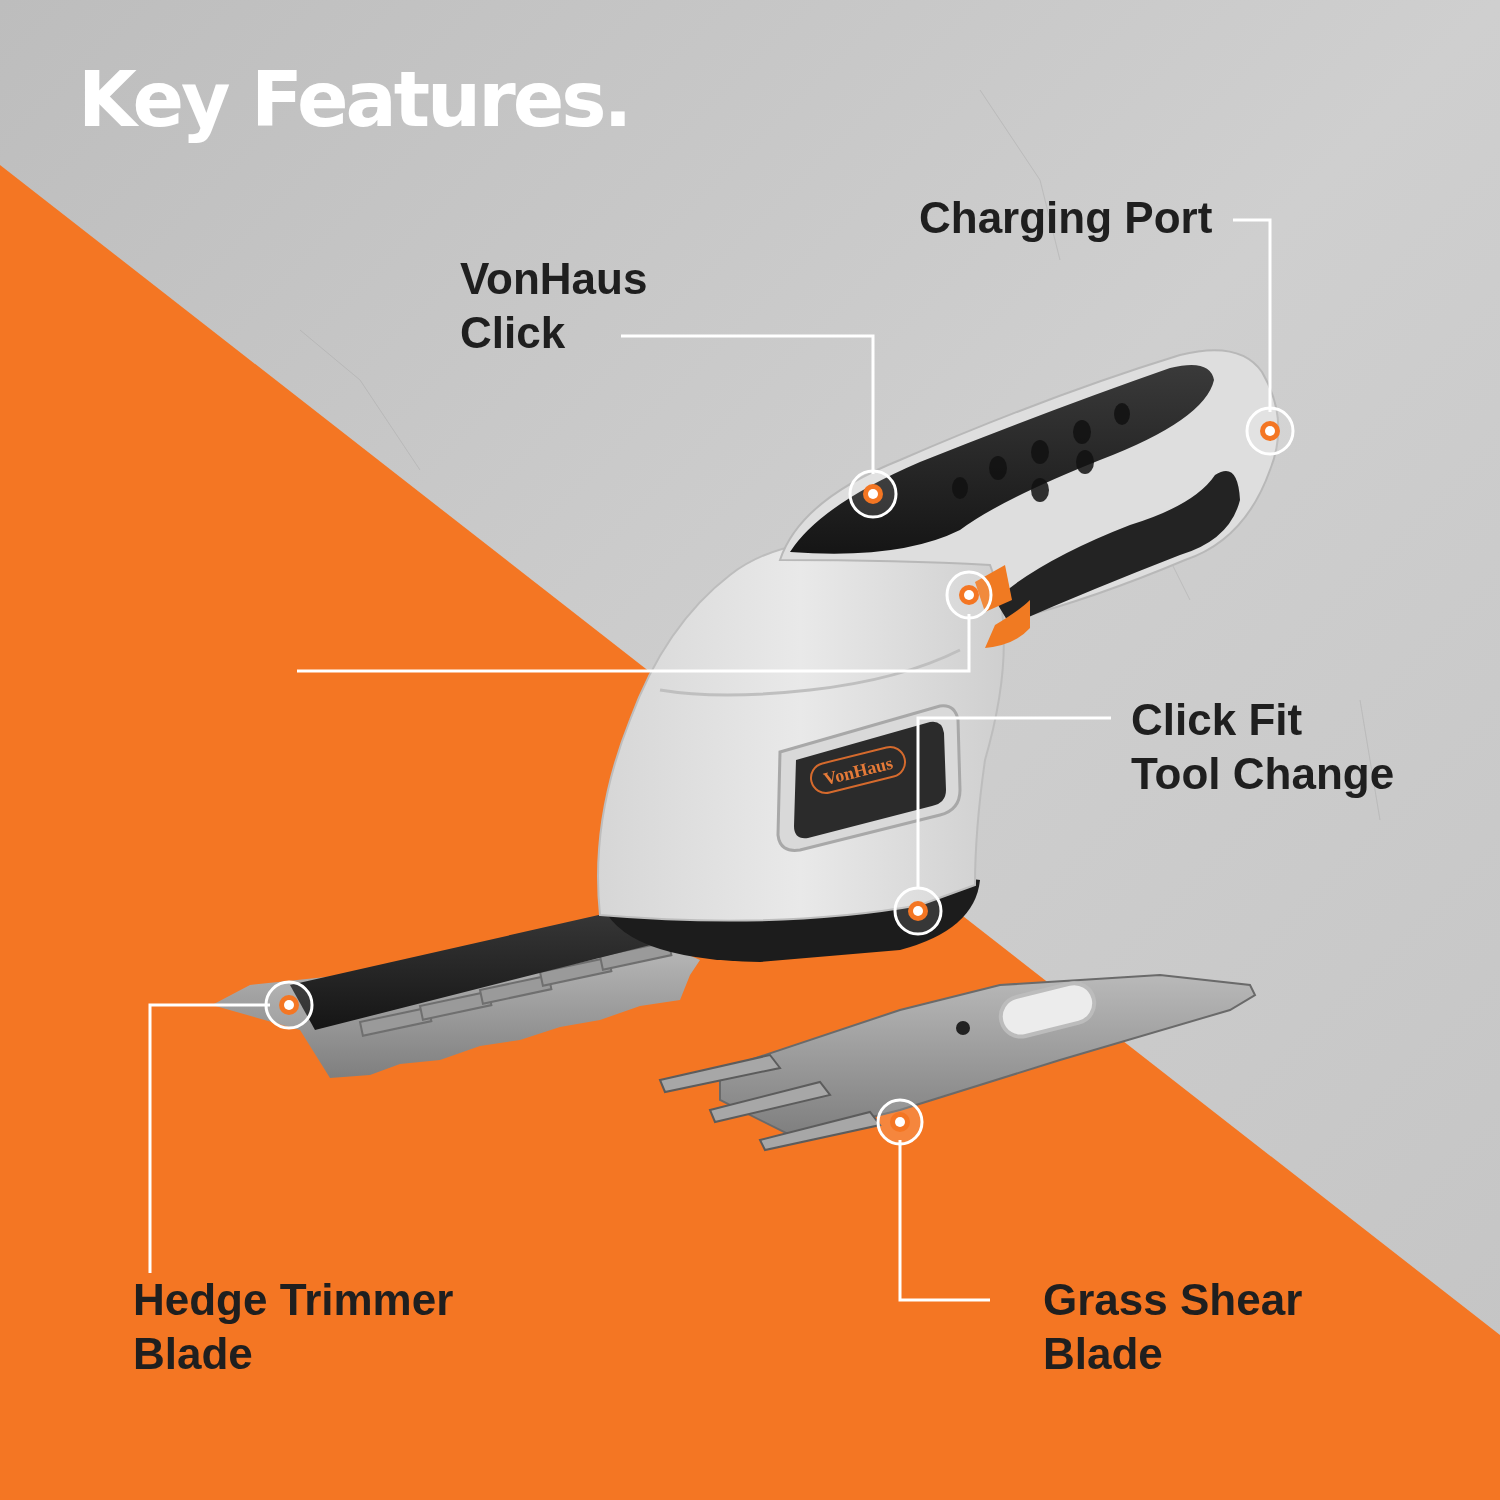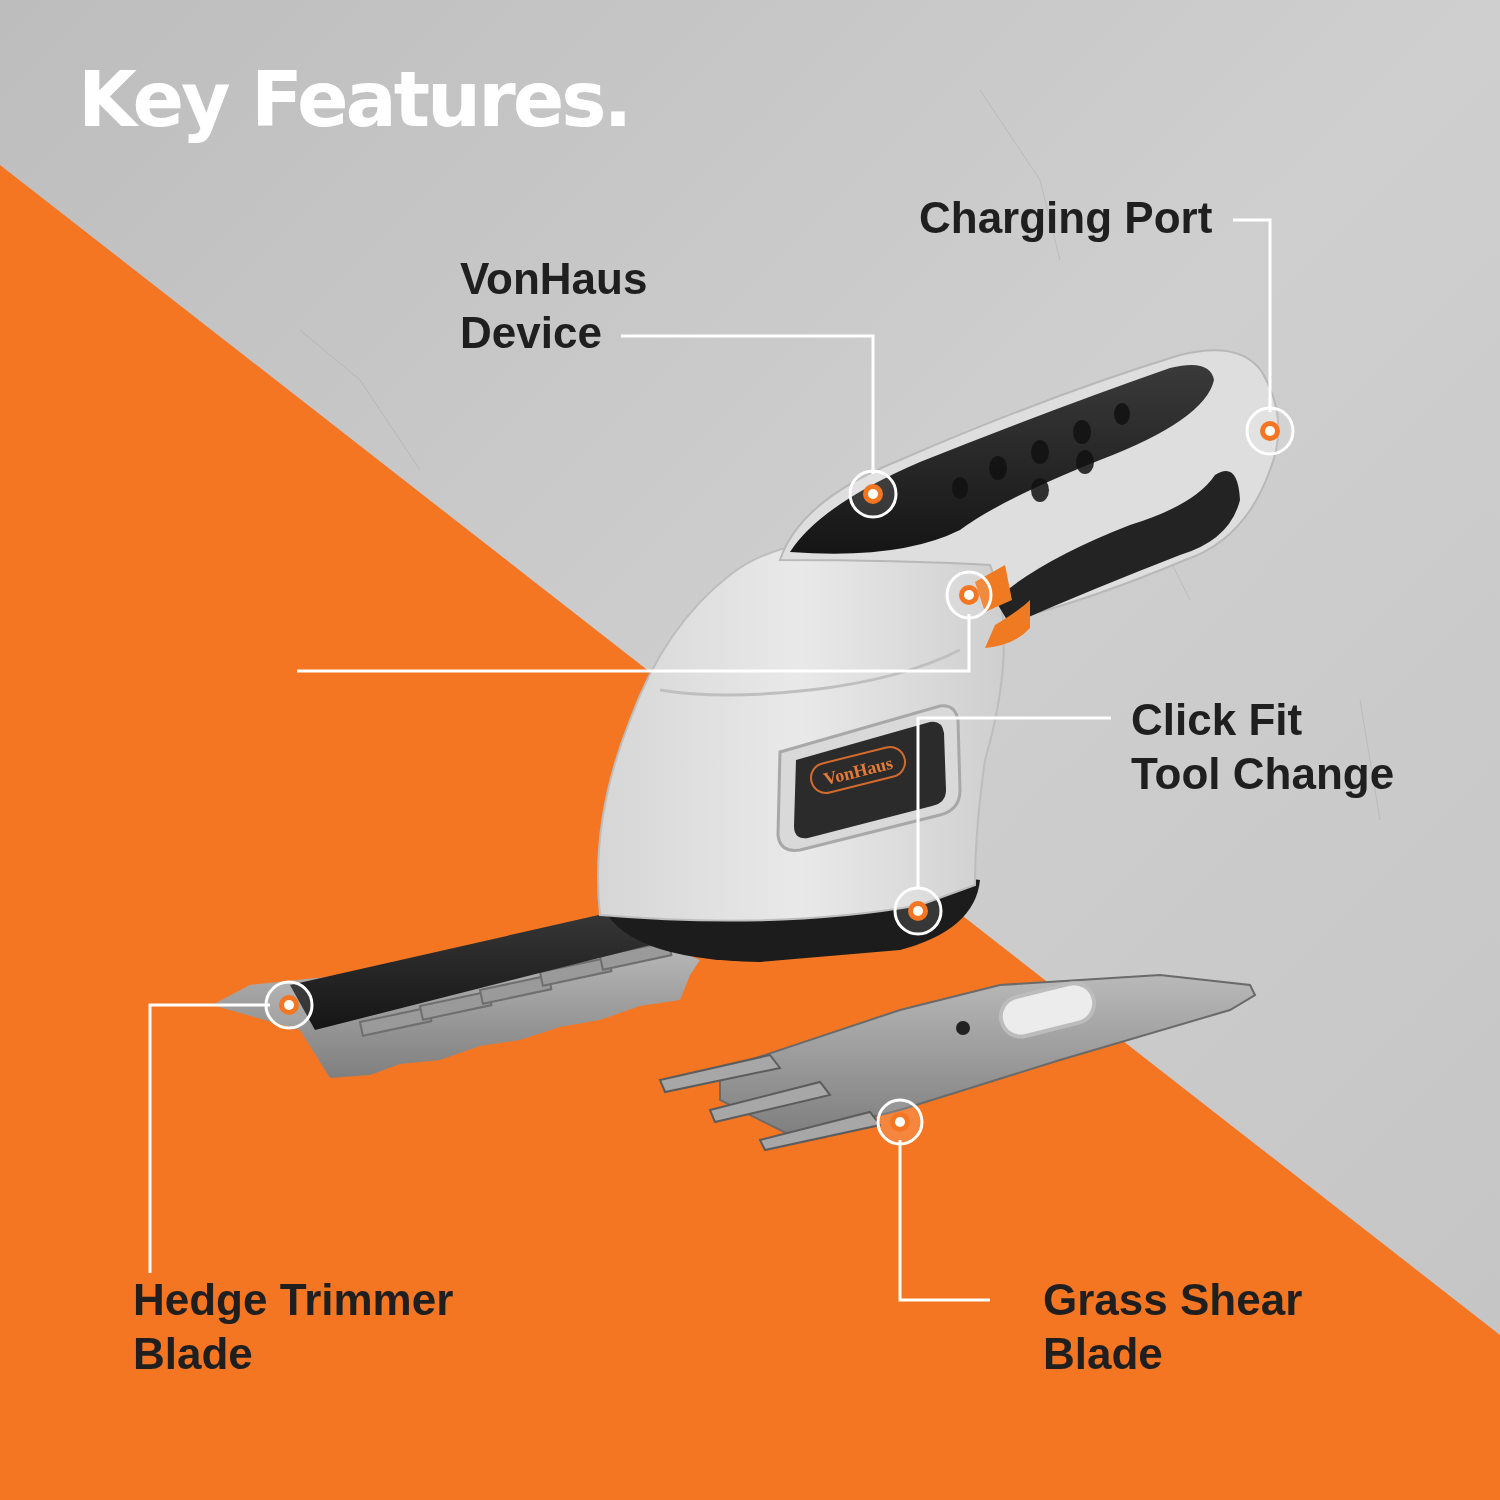--- a/index.html
+++ b/index.html
@@ -154,21 +154,21 @@
       <circle cx="900" cy="1122" r="10" fill="#f47623"></circle>
         <circle cx="900" cy="1122" r="5" fill="#ffffff"></circle>
     </g>
   </svg>
 
   <div class="label" style="left:919px; top:191px;">
     <span class="line">Charging Port</span>
   </div>
   <div class="label" style="left:460px; top:252px;">
     <span class="line">VonHaus</span>
-    <span class="line">Device</span>
+    <span class="line">Click</span>
   </div>
   <div class="label" style="left:1131px; top:693px;">
     <span class="line">Click Fit</span>
     <span class="line">Tool Change</span>
   </div>
   <div class="label" style="left:133px; top:1273px;">
     <span class="line">Hedge Trimmer</span>
     <span class="line">Blade</span>
   </div>
   <div class="label" style="left:1007px; top:1273px;margin-left:36px;">

